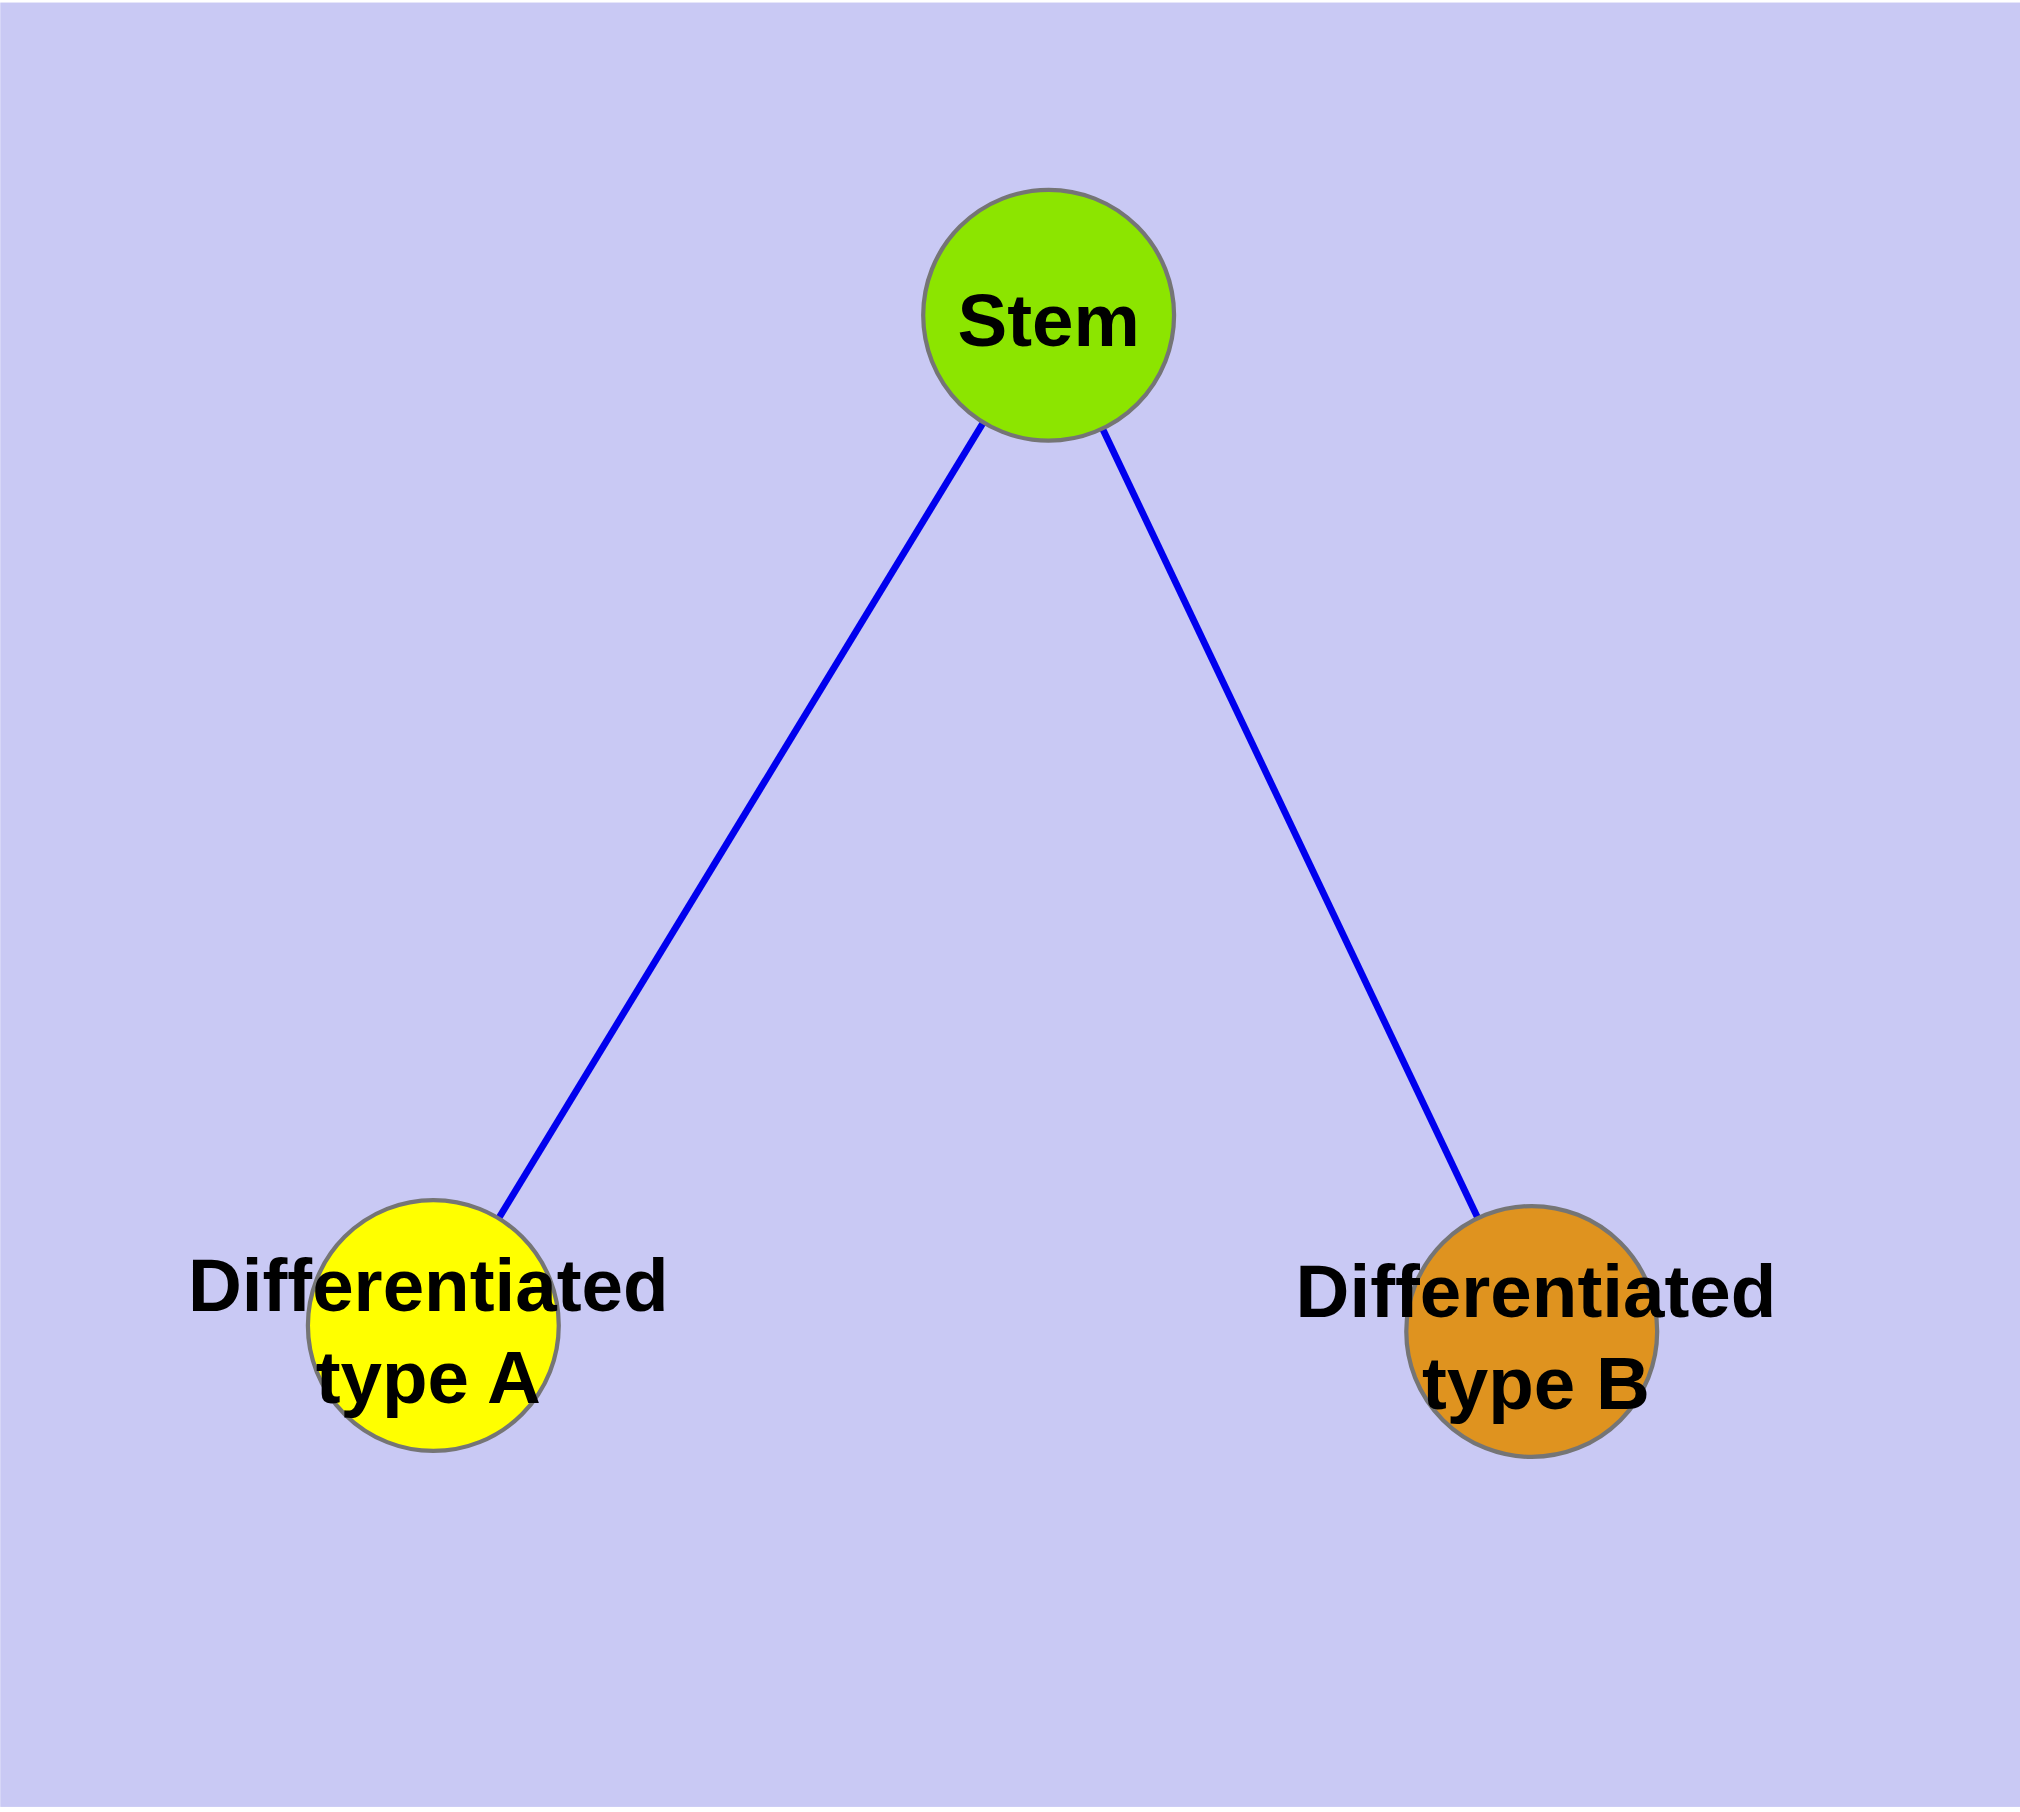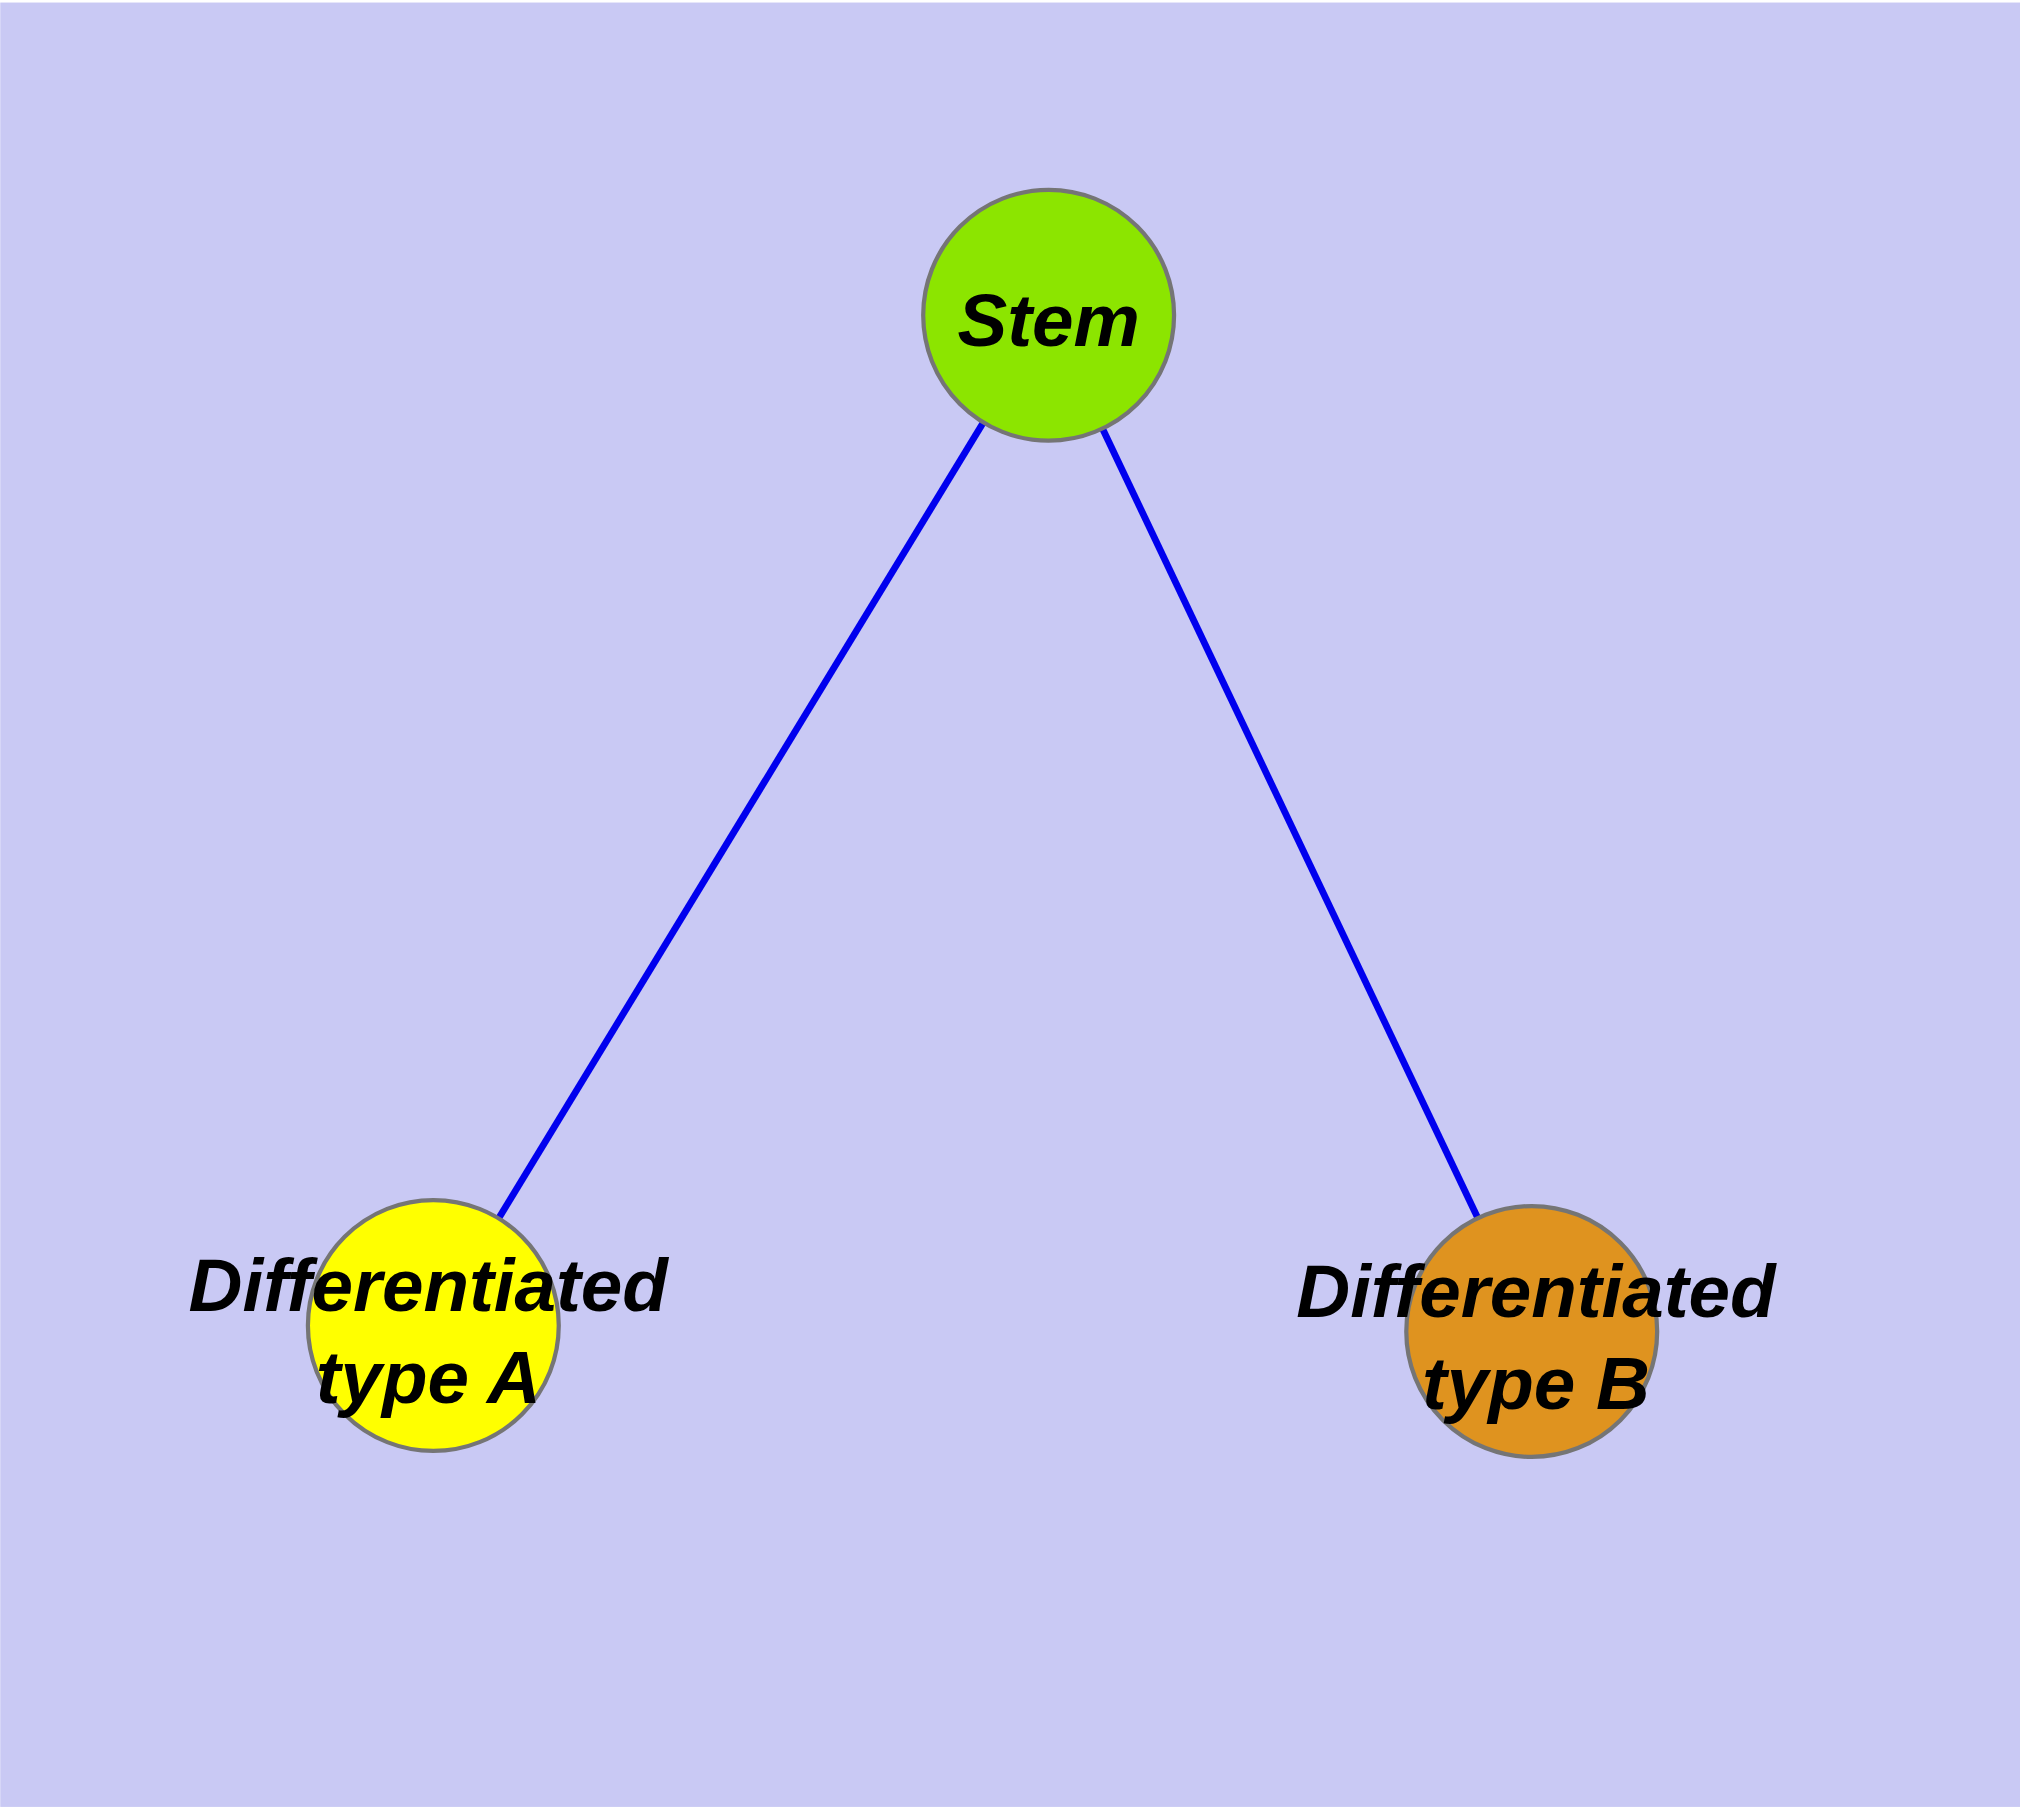--- a/index.html
+++ b/index.html
@@ -7,21 +7,20 @@
     padding: 0;
     width: 2021px;
     height: 1812px;
     background: #ffffff;
     overflow: hidden;
   }
   .stage {
     position: relative;
     width: 2021px;
     height: 1812px;
-    font-style: italic;
   }
   svg { display: block; }
   .edge {
     stroke-width: 8px;
     stroke-linecap: butt;
     fill: none;
   }
   .node-circle {
     stroke-width: 5px;
   }

